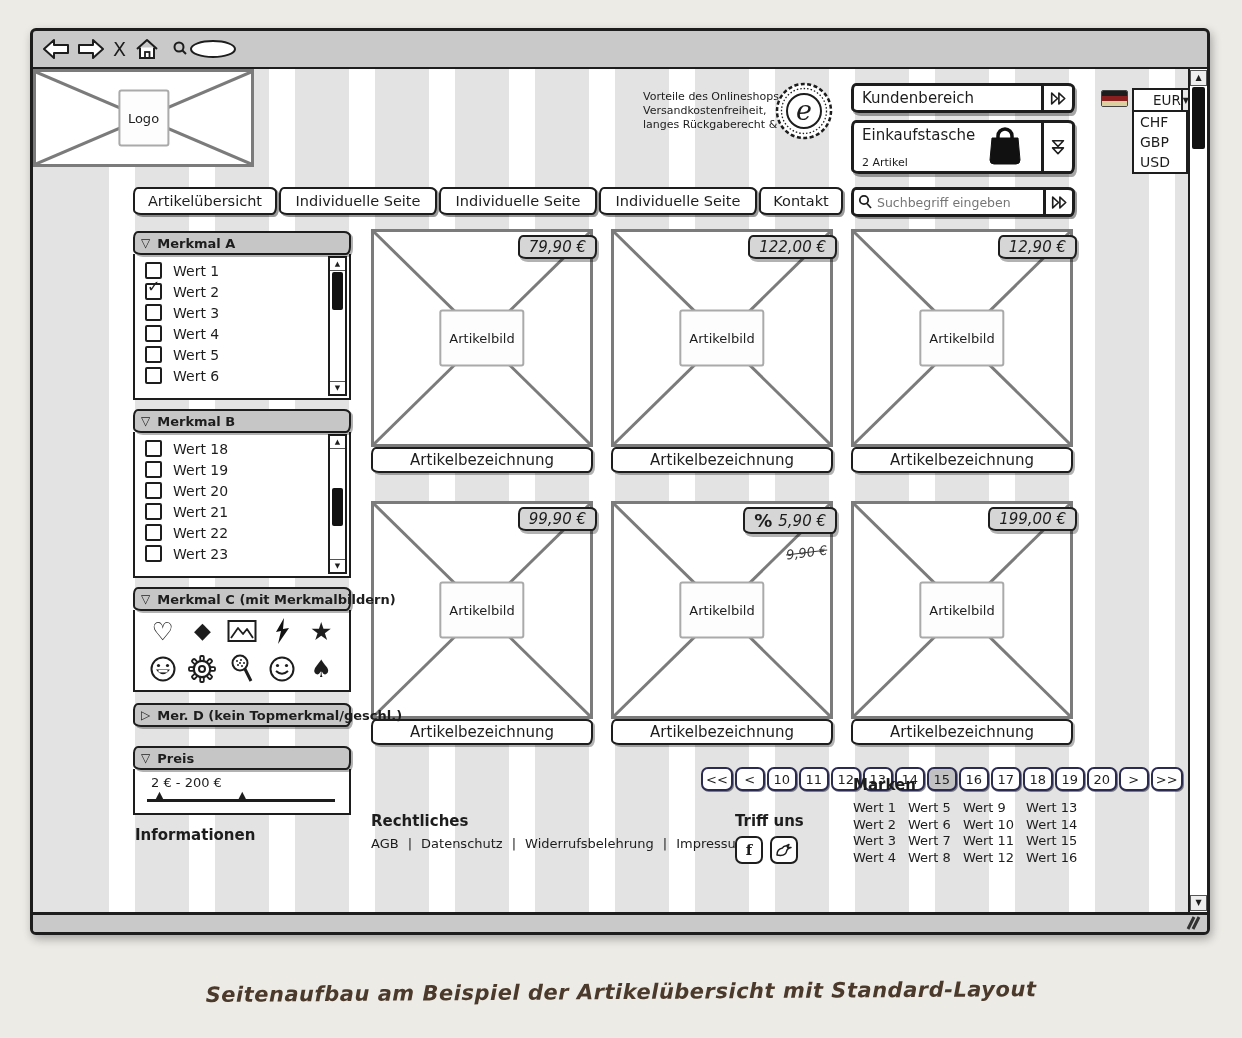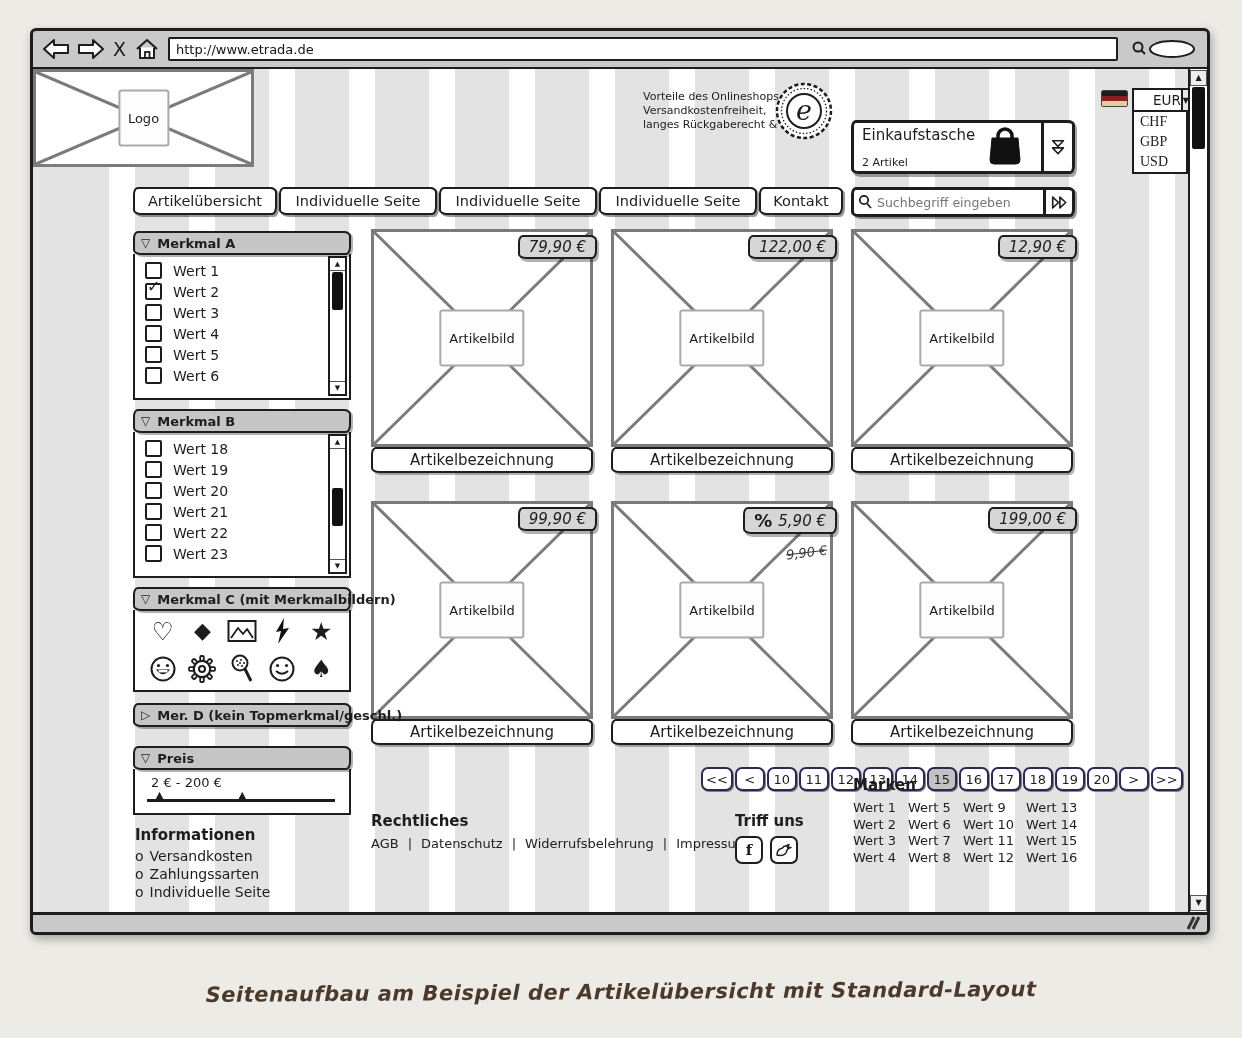--- a/index.html
+++ b/index.html
@@ -60,21 +60,21 @@
   .cartbtn{top:51px;width:218px;height:48px;}
   .cart-label{font-size:15px;}
   .cart-count{font-size:11px;margin-top:12px;}
   .bag{position:absolute;left:130px;top:4px;}
   .flag{position:absolute;left:1068px;top:21px;width:25px;height:15px;border:1px solid #444;border-radius:2px;overflow:hidden;}
   .flag div{height:33.3%;}
   .currency{position:absolute;left:1099px;top:19px;width:56px;}
   .cur-select{height:20px;border:2px solid #1d1d1d;background:#fff;display:flex;align-items:center;}
   .cur-value{flex:1;font-size:13.5px;padding-left:19px;}
   .cur-dd{width:16px;align-self:stretch;border-left:2px solid #1d1d1d;display:flex;align-items:center;justify-content:center;font-size:8px;background:#e8e8e8;}
-  .cur-options{border:2px solid #1d1d1d;border-top:none;background:#fff;font-family:Liberation Serif, serif;}
+  .cur-options{border:2px solid #1d1d1d;border-top:none;background:#fff;}
   .cur-opt{font-size:14px;padding:2px 6px;}
 
   
   .nav{position:absolute;left:100px;top:118px;display:flex;}
   .nav-tab{
     height:24px;background:#fff;border:2px solid #1d1d1d;margin-right:2px;
     display:flex;align-items:center;justify-content:center;font-size:14.5px;
     box-shadow:2px 2px 0 rgba(0,0,0,.4);
   }
   .nav-tab:nth-child(1){width:140px;text-align:right;}
@@ -204,21 +204,20 @@
       </svg>
     </span>
     <span class="tb-icon tb-x">X</span>
     <span class="tb-icon">
       <svg width="24" height="22" viewBox="0 0 24 22">
         <path d="M2 11 L12 2 L22 11" fill="none" stroke="#1d1d1d" stroke-width="2" stroke-linejoin="round"></path>
         <path d="M5 9.5 V20 H19 V9.5" fill="#fff" stroke="#1d1d1d" stroke-width="2"></path>
         <rect x="10" y="14" width="4.5" height="6" fill="none" stroke="#1d1d1d" stroke-width="1.8"></rect>
       </svg>
     </span>
-    <input class="urlbar" value="http://www.etrada.de" style="">
     <span class="tb-icon search-oval">
       <svg width="66" height="20" viewBox="0 0 66 20">
         <circle cx="7" cy="8" r="4.5" fill="none" stroke="#1d1d1d" stroke-width="2"></circle>
         <line x1="10.5" y1="11.5" x2="14" y2="15" stroke="#1d1d1d" stroke-width="2"></line>
         <ellipse cx="41" cy="10" rx="22" ry="8" fill="#fff" stroke="#1d1d1d" stroke-width="2"></ellipse>
       </svg>
     </span>
   </div>
 
   <div class="content">
@@ -239,20 +238,31 @@
 
     <div class="seal">
       <svg width="58" height="58" viewBox="0 0 58 58">
         <circle cx="29" cy="29" r="27" fill="#fff" stroke="#1d1d1d" stroke-width="2.5" stroke-dasharray="4 2.5"></circle>
         <circle cx="29" cy="29" r="22.5" fill="none" stroke="#1d1d1d" stroke-width="1.3" stroke-dasharray="1.5 2"></circle>
         <circle cx="29" cy="29" r="17" fill="#fff" stroke="#1d1d1d" stroke-width="2"></circle>
         <text x="29" y="38" text-anchor="middle" font-size="27" font-style="italic" font-family="DejaVu Serif, serif" fill="#1d1d1d">e</text>
       </svg>
     </div>
 
+    <div class="hdr-btn kundenbereich sk">
+      <div class="btn-main">
+          <span>Kundenbereich</span>
+        </div>
+      <div class="btn-arrow">
+        <svg width="18" height="15" viewBox="0 0 20 16">
+          <path d="M3 2 L9.5 8 L3 14 Z" fill="none" stroke="#1d1d1d" stroke-width="1.8" stroke-linejoin="round"></path>
+          <path d="M11 2 L17.5 8 L11 14 Z" fill="none" stroke="#1d1d1d" stroke-width="1.8" stroke-linejoin="round"></path>
+        </svg>
+      </div>
+    </div>
 
     <div class="hdr-btn cartbtn sk">
       <div class="btn-main" style="position:relative;">
         <span class="cart-label">Einkaufstasche</span>
         <span class="cart-count">2 Artikel</span>
         <span class="bag">
           <svg width="42" height="40" viewBox="0 0 42 40">
             <path d="M14 12 v-3 a7 7 0 0 1 14 0 v3" fill="none" stroke="#111" stroke-width="3.5"></path>
             <path d="M8 11 h26 l2 22 a4 4 0 0 1 -4 4 h-22 a4 4 0 0 1 -4 -4 Z" fill="#111" stroke="#111"></path>
           </svg>
@@ -477,25 +487,20 @@
         <div class="preis-range">2 € - 200 €</div>
         <div class="slider">
           <span class="handle h1">▲</span>
           <span class="handle h2">▲</span>
         </div>
       </div>
     </div>
 
     <div class="infoblock">
       <div class="info-title">Informationen</div>
-      <div>
-          <div class="info-link"><span class="bullet">o</span>Versandkosten</div>
-          <div class="info-link"><span class="bullet">o</span>Zahlungssarten</div>
-          <div class="info-link"><span class="bullet">o</span>Individuelle Seite</div>
-        </div>
     </div>
 
     <div class="product-grid">
         <div class="product-card">
     <div class="art-img crossbox">
       <svg viewBox="0 0 100 100" preserveAspectRatio="none">
         <line x1="0" y1="0" x2="100" y2="100" stroke="#7b7b7b" stroke-width="3" vector-effect="non-scaling-stroke"></line>
         <line x1="100" y1="0" x2="0" y2="100" stroke="#7b7b7b" stroke-width="3" vector-effect="non-scaling-stroke"></line>
       </svg>
       <span class="ph-chip">Artikelbild</span>

